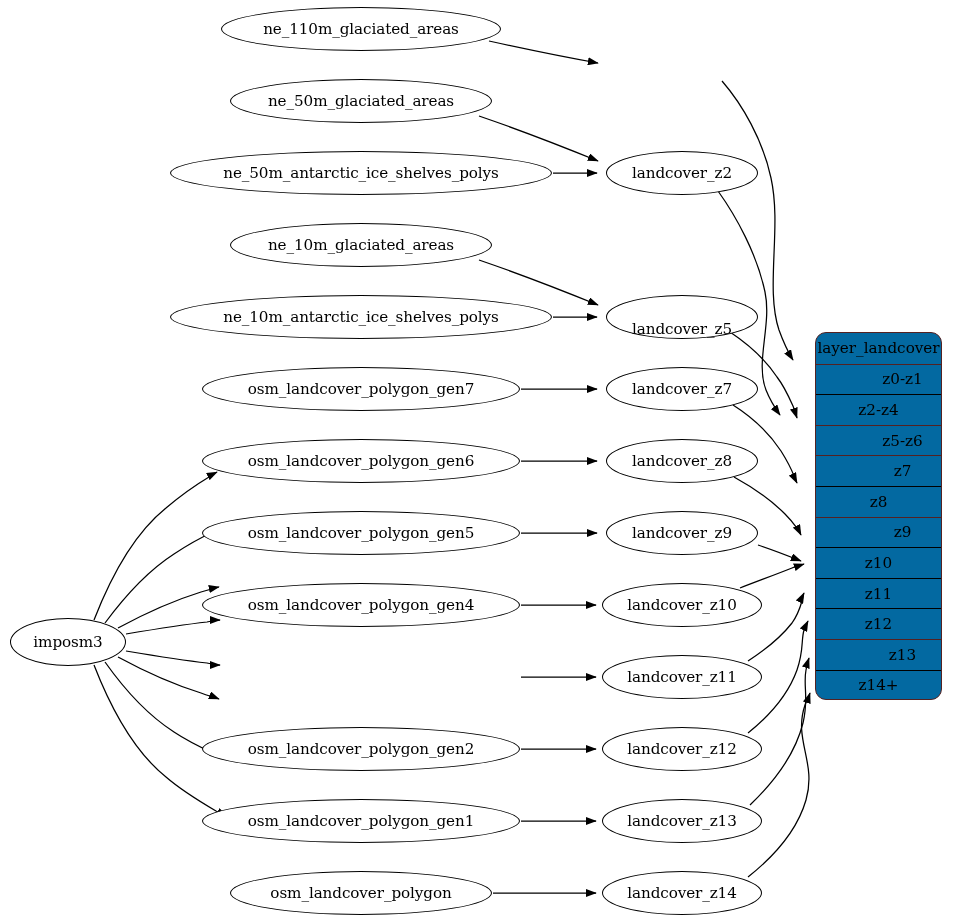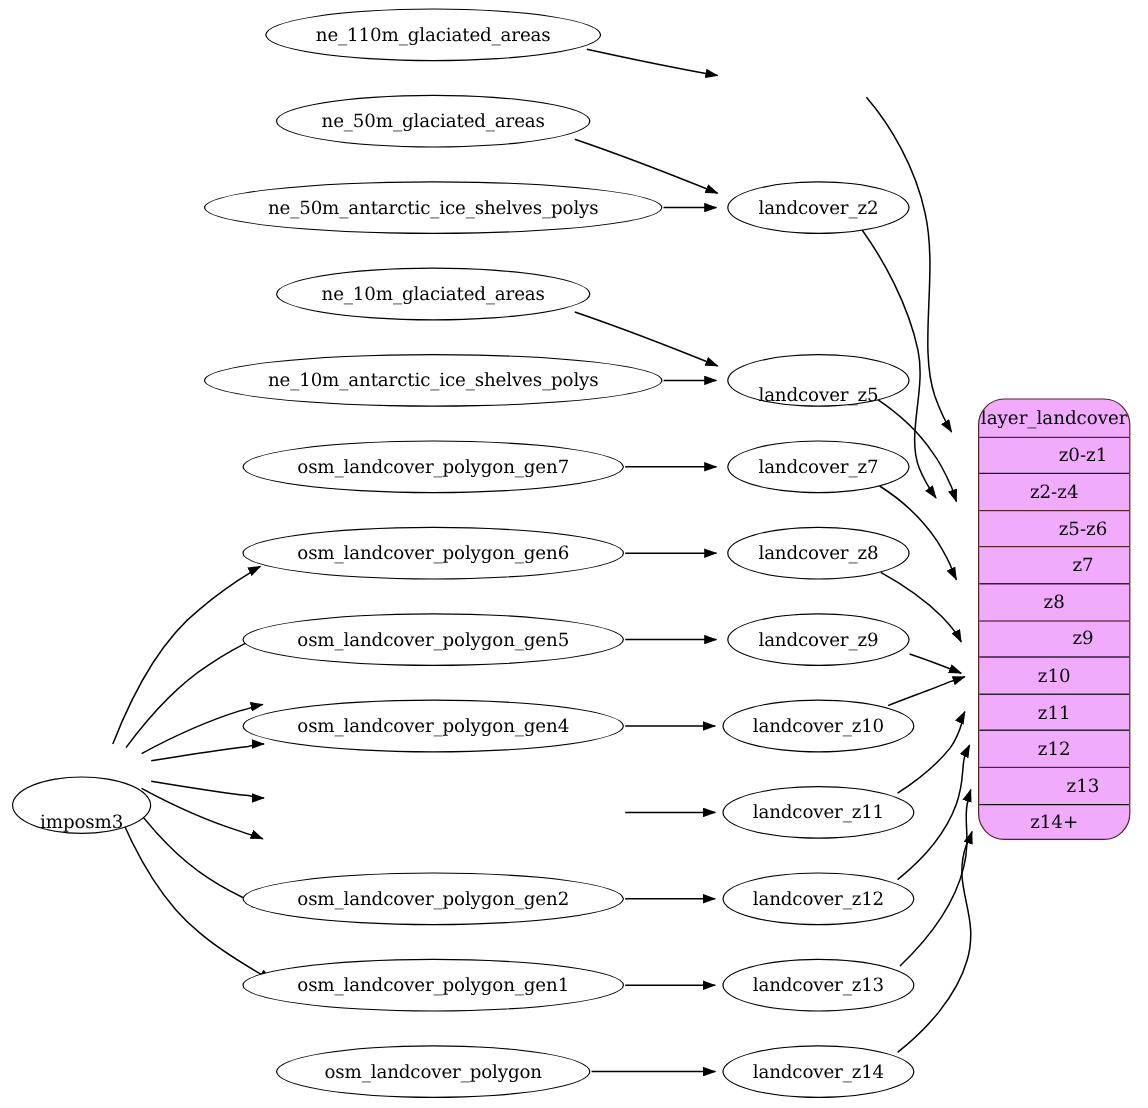--- a/index.html
+++ b/index.html
@@ -5,21 +5,21 @@
 <style>
   html,body{margin:0;padding:0;background:#ffffff;}
   #stage{position:relative;width:957px;height:923px;background:#fff;
          font-family:"DejaVu Serif","Liberation Serif",serif;overflow:hidden;}
   #edges{position:absolute;left:0;top:0;width:957px;height:923px;}
   .node{position:absolute;display:flex;align-items:center;justify-content:center;
         box-sizing:border-box;}
   .ellipse{border:1.1px solid #000;border-radius:50%;background:#fff;}
   .ellipse span{font-size:15.2px;color:#000;white-space:nowrap;letter-spacing:-0.1px;}
   #table-node{position:absolute;left:815px;top:332px;width:127px;height:368px;
-      background:#f0abfc;border:1.2px solid #552222;border-radius:22px;
+      background:#0369a1;border:1.2px solid #552222;border-radius:11px;
       box-sizing:border-box;overflow:hidden;}
   .trow{height:30.6px;display:flex;align-items:center;justify-content:center;
         box-sizing:border-box;position:relative;}
   .trow span{font-size:15.2px;color:#000;white-space:nowrap;}
   .trow.sep-dark{border-top:1.6px solid #552222;padding-left:48px;}
   .trow.sep-light{border-top:1.1px solid #000;}
 </style>
 </head>
 <body>
 
@@ -112,21 +112,21 @@
     </div>
 
   <div class="node ellipse" style="left:202px;top:799px;width:318px;height:44px;">
     <span>osm_landcover_polygon_gen1</span>
     </div>
 
   <div class="node ellipse" style="left:230px;top:871px;width:262px;height:44px;">
     <span>osm_landcover_polygon</span>
     </div>
 
-  <div class="node ellipse" style="left:10px;top:647px;width:116px;height:48px;align-items:flex-end;">
+  <div class="node ellipse" style="left:10px;top:618px;width:116px;height:48px;">
     <span>imposm3</span>
     </div>
 
 
   <div class="node ellipse" style="left:606px;top:151px;width:152px;height:44px;">
     <span>landcover_z2</span>
     </div>
 
   <div class="node ellipse" style="left:606px;top:295px;width:152px;height:44px;align-items:flex-end;">
     <span>landcover_z5</span>

